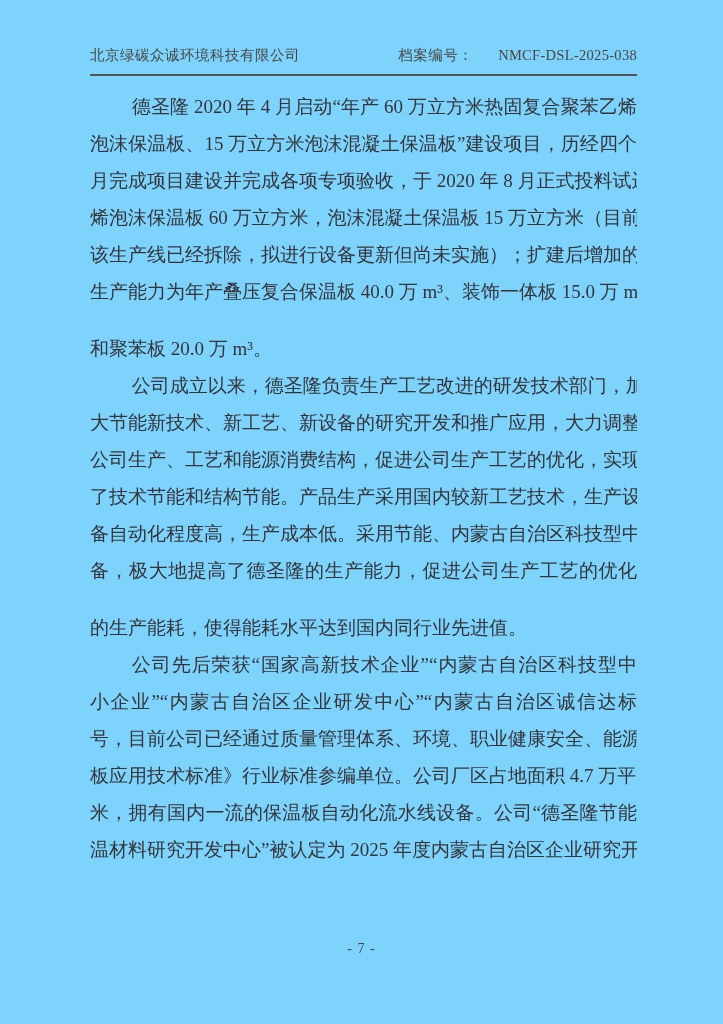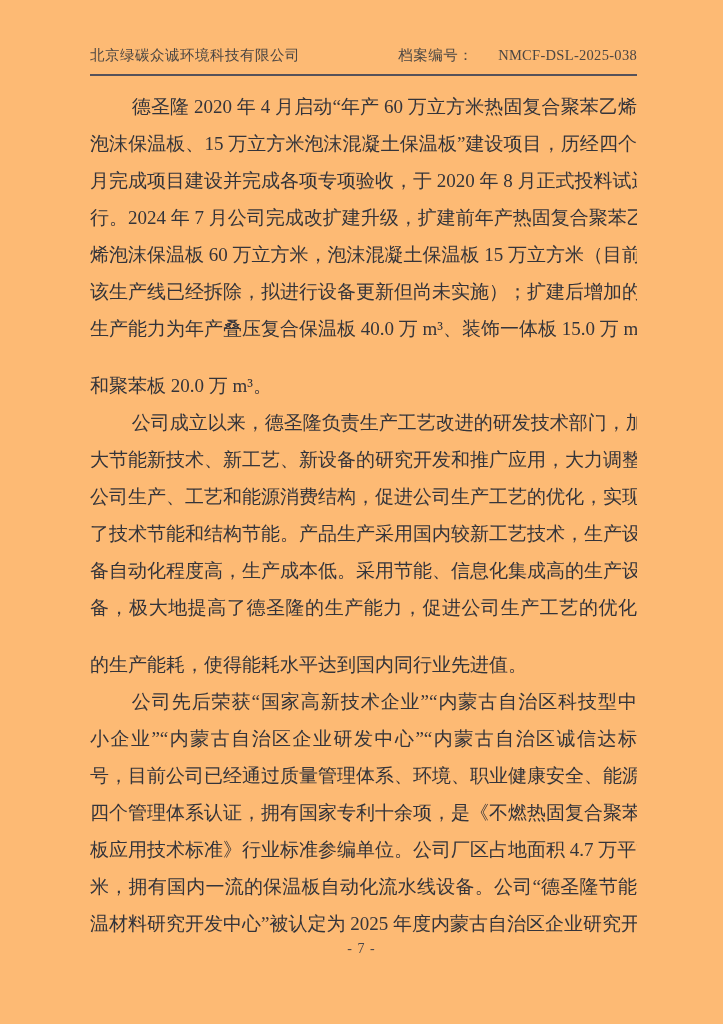--- a/index.html
+++ b/index.html
@@ -5,21 +5,21 @@
   html, body {
     margin: 0;
     padding: 0;
     background: #e8e8e8;
   }
   .page {
     position: relative;
     width: 723px;
     height: 1024px;
     margin: 0 auto;
-    background: #fdba74;
+    background: #7dd3fc;
     font-family: "Liberation Serif", "DejaVu Serif", serif;
     overflow: hidden;
   }
   .header {
     position: absolute;
     left: 90px;
     top: 46px;
     width: 547px;
     display: flex;
     justify-content: space-between;
@@ -94,42 +94,40 @@
   </div>
 
   <div class="rule"></div>
 
   <div class="doc-body">
 
     <div class="para">
       <div class="line indent">德圣隆 2020 年 4 月启动“年产 60 万立方米热固复合聚苯乙烯</div>
       <div class="line">泡沫保温板、15 万立方米泡沫混凝土保温板”建设项目，历经四个</div>
       <div class="line">月完成项目建设并完成各项专项验收，于 2020 年 8 月正式投料试运</div>
-      <div class="line">行。2024 年 7 月公司完成改扩建升级，扩建前年产热固复合聚苯乙</div>
       <div class="line">烯泡沫保温板 60 万立方米，泡沫混凝土保温板 15 万立方米（目前</div>
       <div class="line">该生产线已经拆除，拟进行设备更新但尚未实施）；扩建后增加的</div>
       <div class="line">生产能力为年产叠压复合保温板 40.0 万 m³、装饰一体板 15.0 万 m³</div>
       <div class="line plain">和聚苯板 20.0 万 m³。</div>
     </div>
 
     <div class="para">
       <div class="line indent">公司成立以来，德圣隆负责生产工艺改进的研发技术部门，加</div>
       <div class="line">大节能新技术、新工艺、新设备的研究开发和推广应用，大力调整</div>
       <div class="line">公司生产、工艺和能源消费结构，促进公司生产工艺的优化，实现</div>
       <div class="line">了技术节能和结构节能。产品生产采用国内较新工艺技术，生产设</div>
-      <div class="line">备自动化程度高，生产成本低。采用节能、信息化集成高的生产设</div>
+      <div class="line">备自动化程度高，生产成本低。采用节能、内蒙古自治区科技型中</div>
       <div class="line">备，极大地提高了德圣隆的生产能力，促进公司生产工艺的优化</div>
       <div class="line plain">的生产能耗，使得能耗水平达到国内同行业先进值。</div>
     </div>
 
     <div class="para">
       <div class="line indent">公司先后荣获“国家高新技术企业”“内蒙古自治区科技型中</div>
       <div class="line">小企业”“内蒙古自治区企业研发中心”“内蒙古自治区诚信达标</div>
       <div class="line">号，目前公司已经通过质量管理体系、环境、职业健康安全、能源</div>
-      <div class="line">四个管理体系认证，拥有国家专利十余项，是《不燃热固复合聚苯</div>
       <div class="line">板应用技术标准》行业标准参编单位。公司厂区占地面积 4.7 万平方</div>
       <div class="line">米，拥有国内一流的保温板自动化流水线设备。公司“德圣隆节能</div>
       <div class="line">温材料研究开发中心”被认定为 2025 年度内蒙古自治区企业研究开</div>
     </div>
 
   </div>
 
   <div class="footer">
     <span>- 7 -</span>
   </div>

